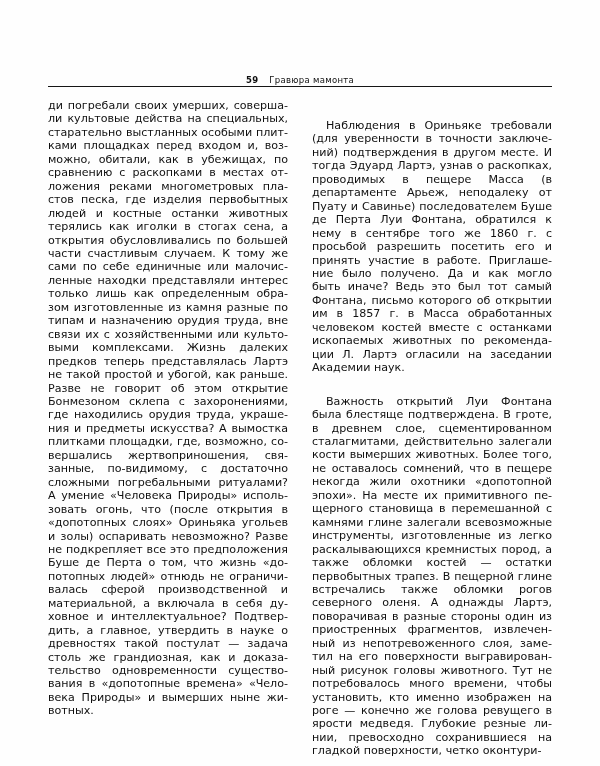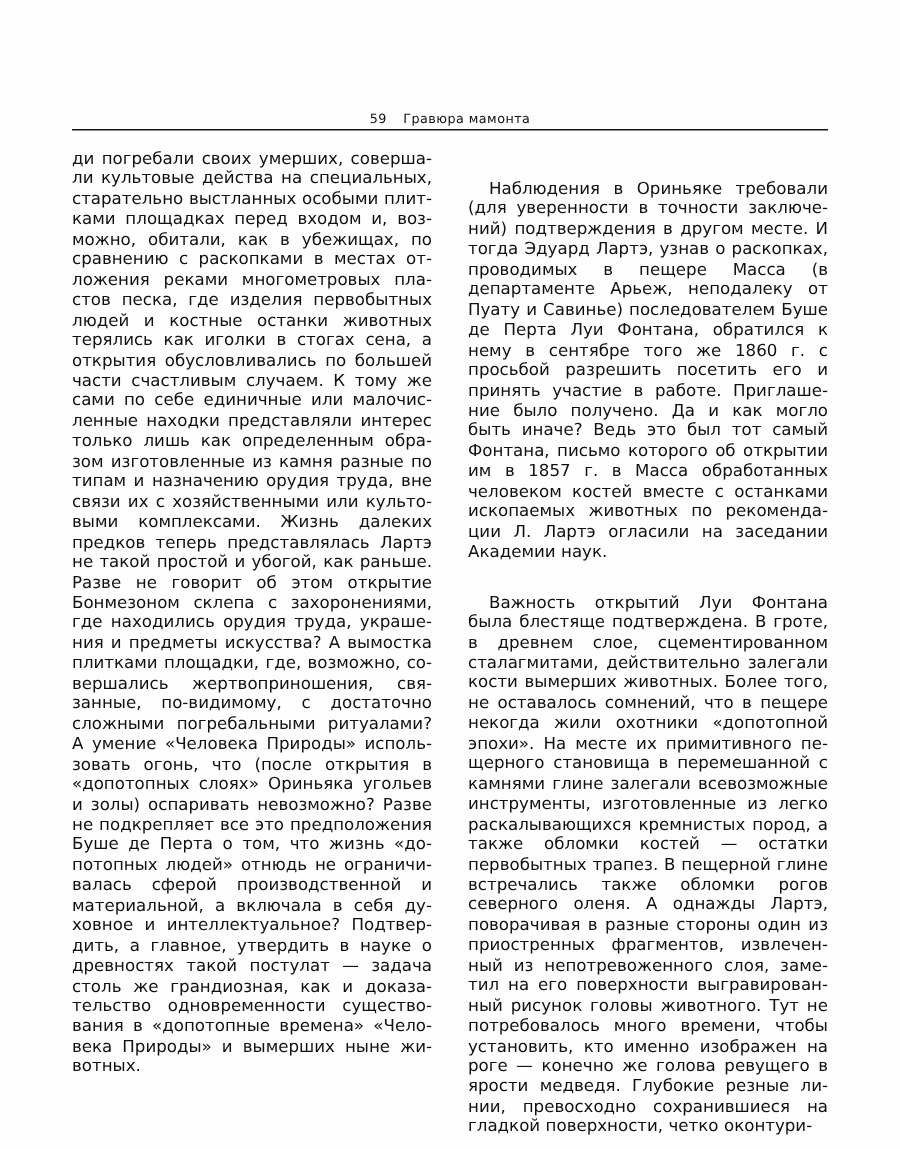--- a/index.html
+++ b/index.html
@@ -34,21 +34,21 @@
     display: flex;
     justify-content: center;
     align-items: flex-end;
     gap: 11px;
     font-size: 8.5px;
     font-weight: bold;
     letter-spacing: 0.3px;
     line-height: 1;
   }
   .running-head .folio {
-    font-weight: normal;
+    font-weight: bold;
   }
   .running-head .title {
     font-weight: normal;
   }
 
   .head-rule {
     position: absolute;
     left: 48px;
     right: 48px;
     top: 86px;

